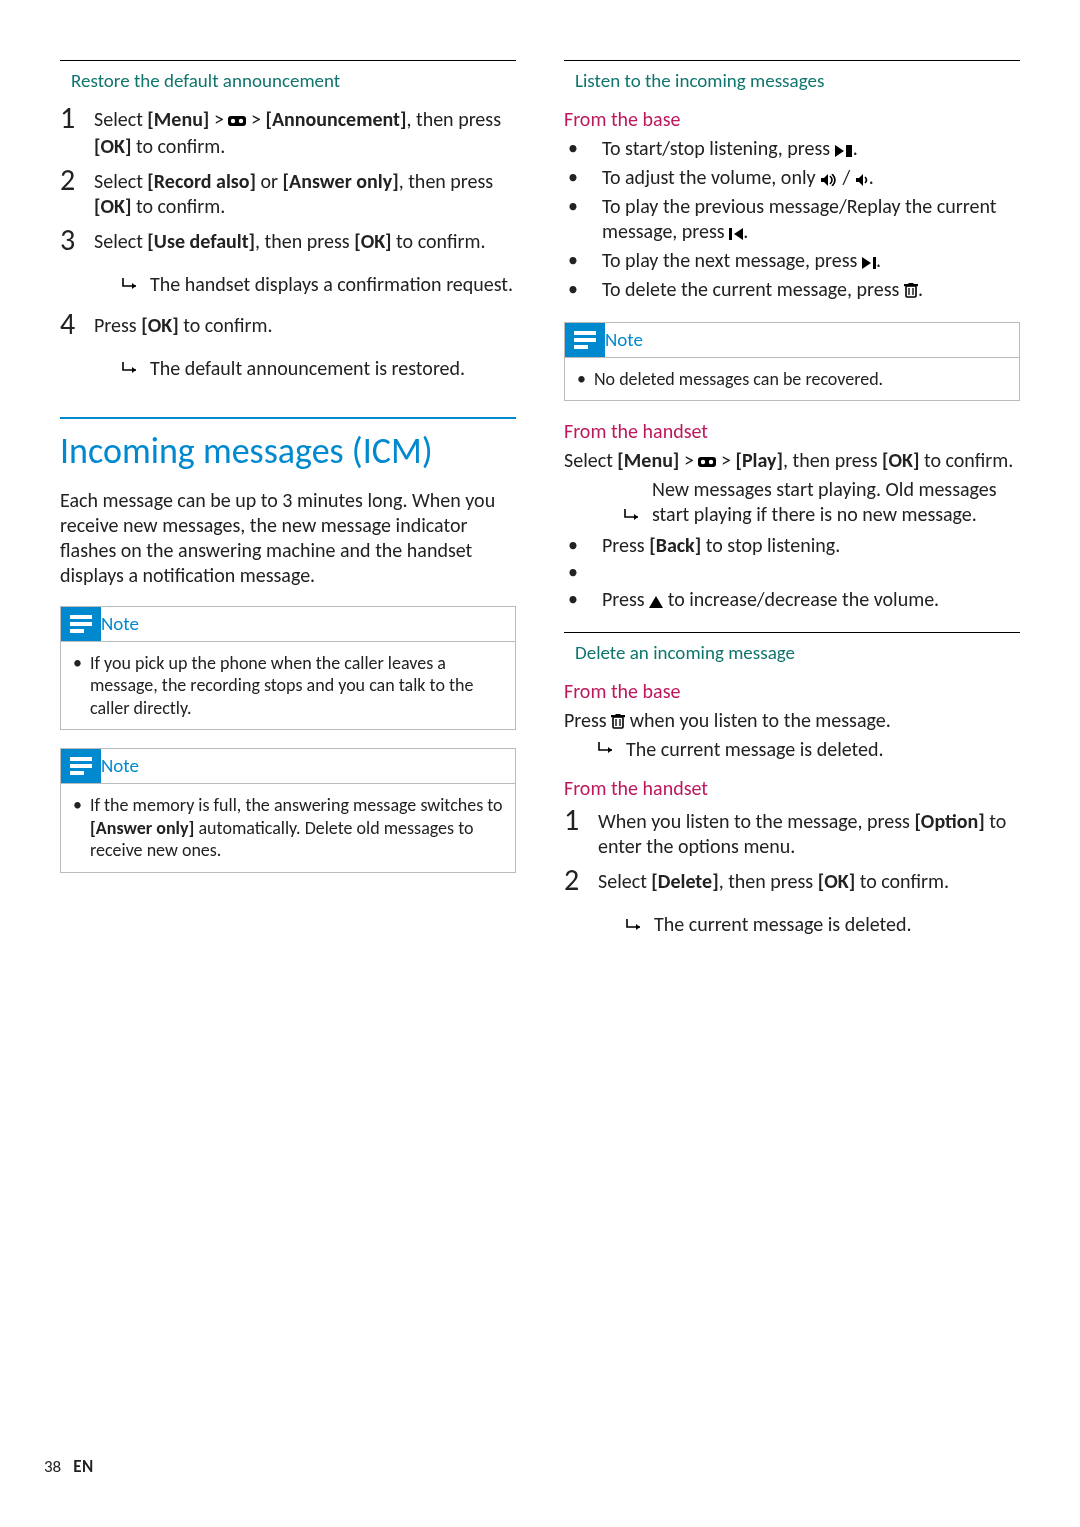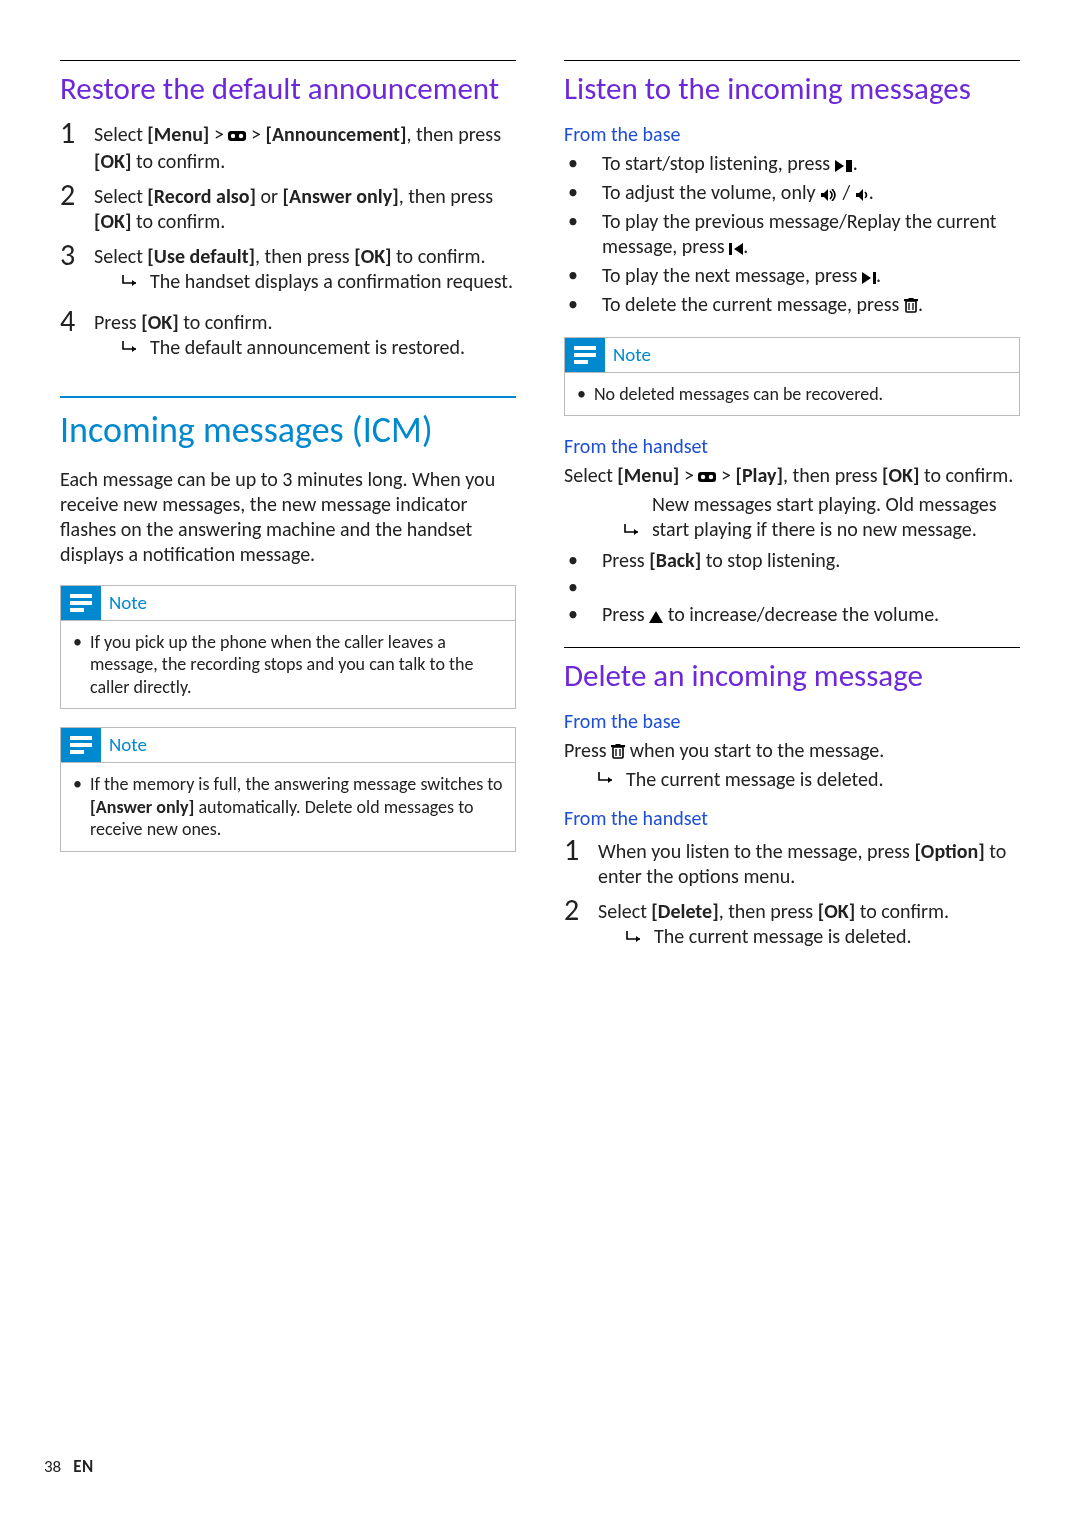--- a/index.html
+++ b/index.html
@@ -21,35 +21,35 @@
   .col {
     flex: 1;
     min-width: 0;
   }
   .hr {
     border: none;
     border-top: 1px solid #000;
     margin: 0 0 8px 0;
   }
   h2.section {
-    color: #6d28d9;
+    color: #0f766e;
     font-weight: 400;
-    font-size: 31px;
-    margin: 4px 0 10px 0;
+    font-size: 19px;
+    margin: 4px 0 10px 11px;
   }
   h1.bigsection {
     color: #0089cf;
     font-weight: 400;
     font-size: 36px;
     margin: 30px 0 14px 0;
     border-top: 2px solid #0089cf;
     padding-top: 10px;
   }
   h3.sub {
-    color: #1d4ed8;
+    color: #be185d;
     font-weight: 400;
     font-size: 20px;
     margin: 14px 0 4px 0;
   }
   ol.steps {
     list-style: none;
     padding: 0;
     margin: 0;
     counter-reset: step;
   }
@@ -75,37 +75,36 @@
     display: flex;
     align-items: flex-start;
     margin-left: 34px;
     margin-top: 2px;
     margin-bottom: 6px;
   }
   .result-inner {
     display: flex;
     align-items: flex-end;
     margin-left: 28px;
-    margin-top: 0;
+    margin-top: 18px;
     margin-bottom: 6px;
   }
   .result .arrow, .result-inner .arrow {
     flex-shrink: 0;
     width: 28px;
     font-size: 18px;
     line-height: 1.3;
   }
   .notebox {
     border: 1px solid #bbb;
     margin: 18px 0;
   }
   .notehead {
     display: flex;
     align-items: center;
-    gap: 8px;
     padding: 0;
     border-bottom: 1px solid #bbb;
     text-align: right;
   }
   .notehead .icon {
     width: 40px;
     height: 34px;
     background: #0089cf;
     display: flex;
     align-items: center;
@@ -375,21 +374,21 @@
         </li>
     </ul>
 
     <hr class="hr" style="margin-top:18px;">
     <h2 class="section">Delete an incoming message</h2>
 
     <h3 class="sub">From the base</h3>
     <p style="margin:0;">
       <span>Press </span><span class="iconinline"><svg width="14" height="15">
             <use href="#ic-trash"></use>
-          </svg></span><span> when you start to the message.</span>
+          </svg></span><span> when you listen to the message.</span>
     </p>
     <div class="result">
       <span class="arrow"><svg width="16" height="12">
             <use href="#ic-resarrow"></use>
           </svg></span>
       <span>The current message is deleted.</span>
     </div>
 
     <h3 class="sub">From the handset</h3>
     <ol class="steps">

